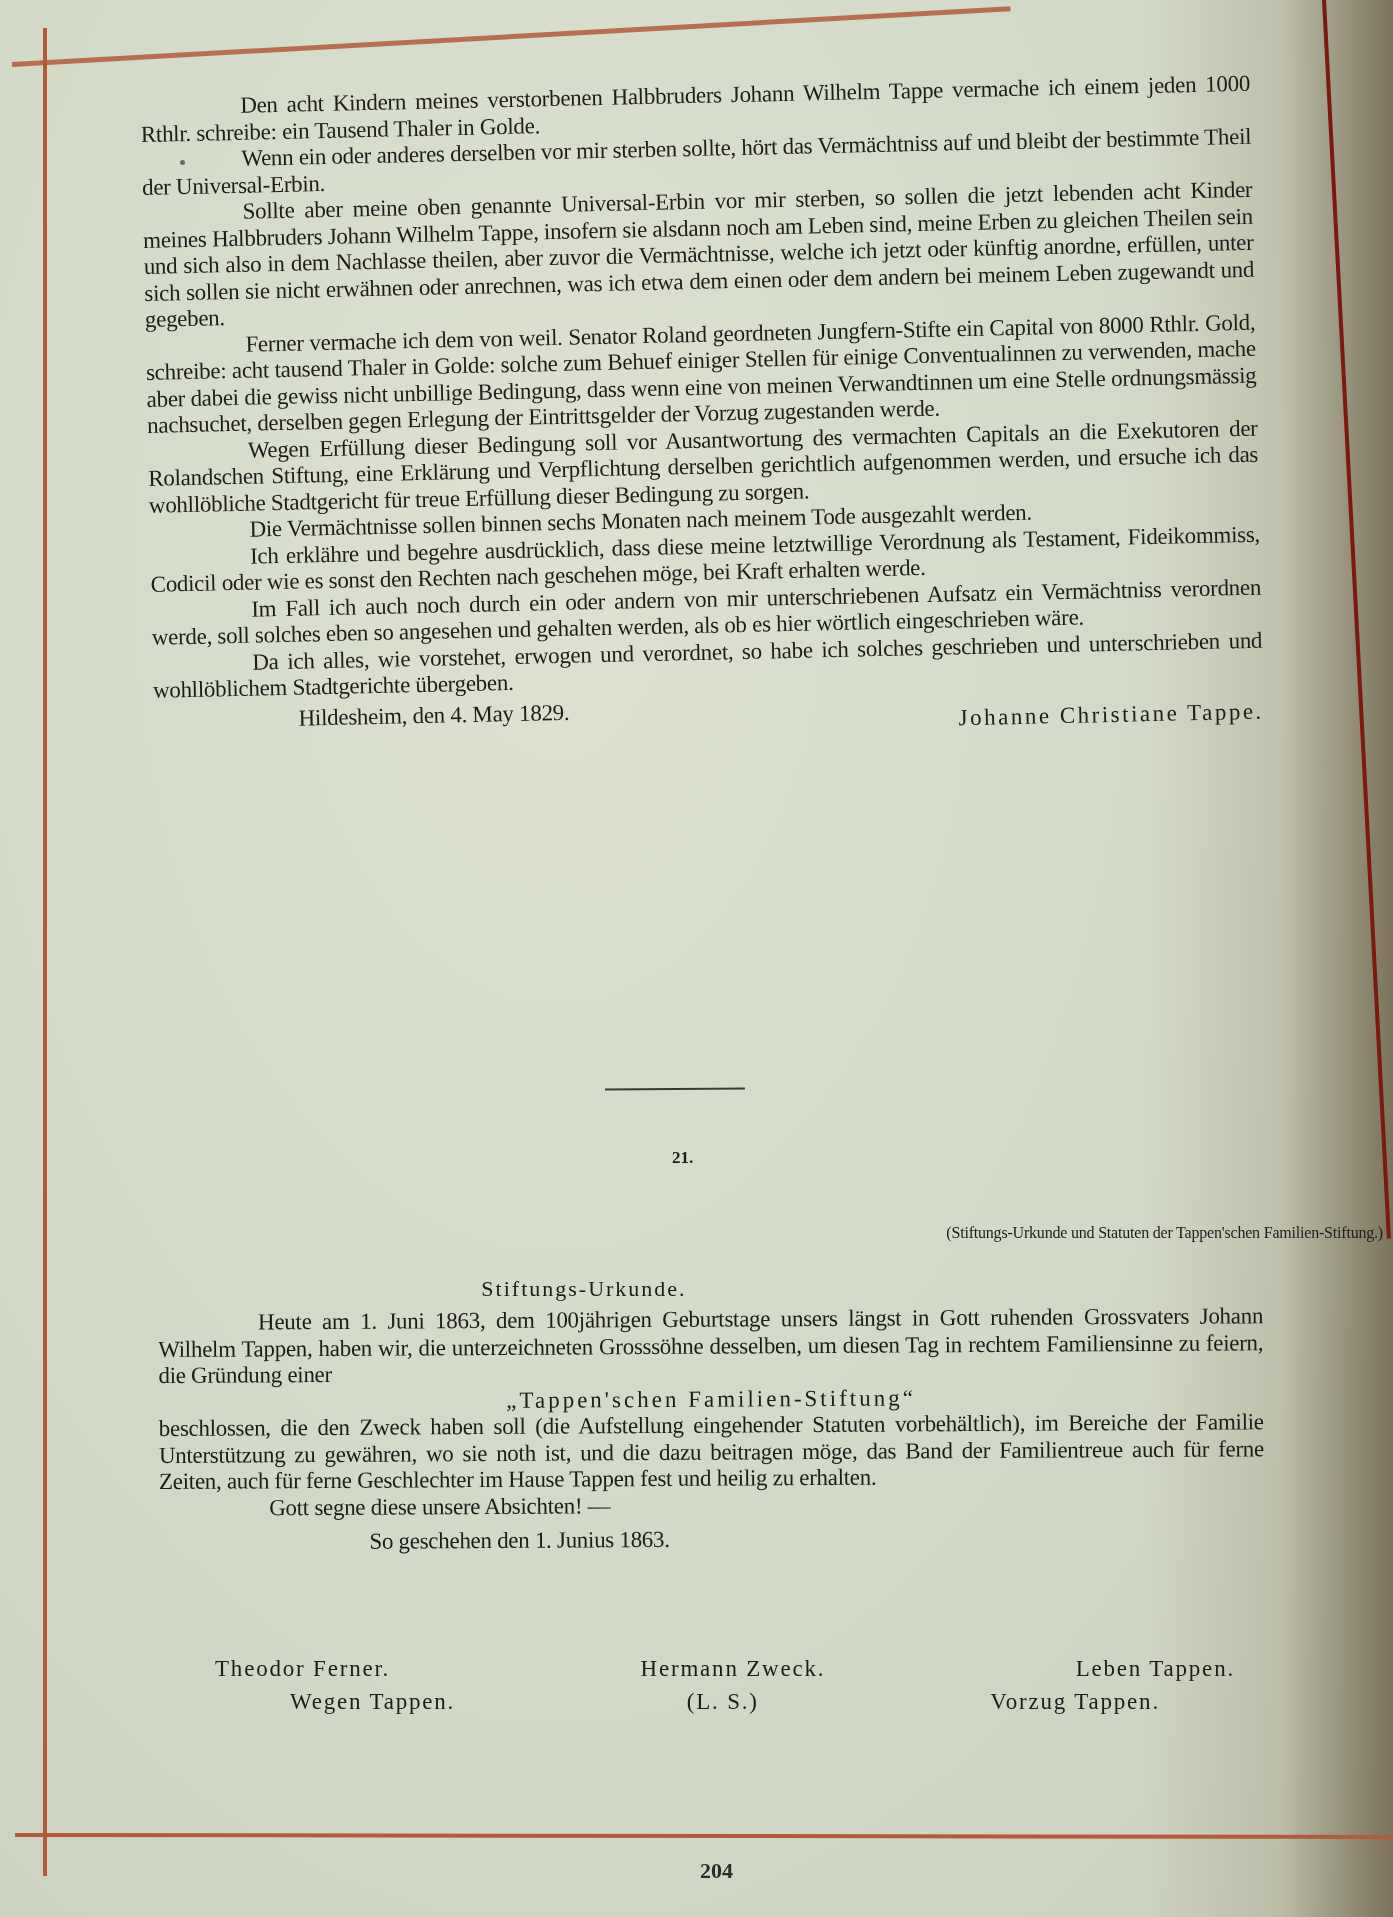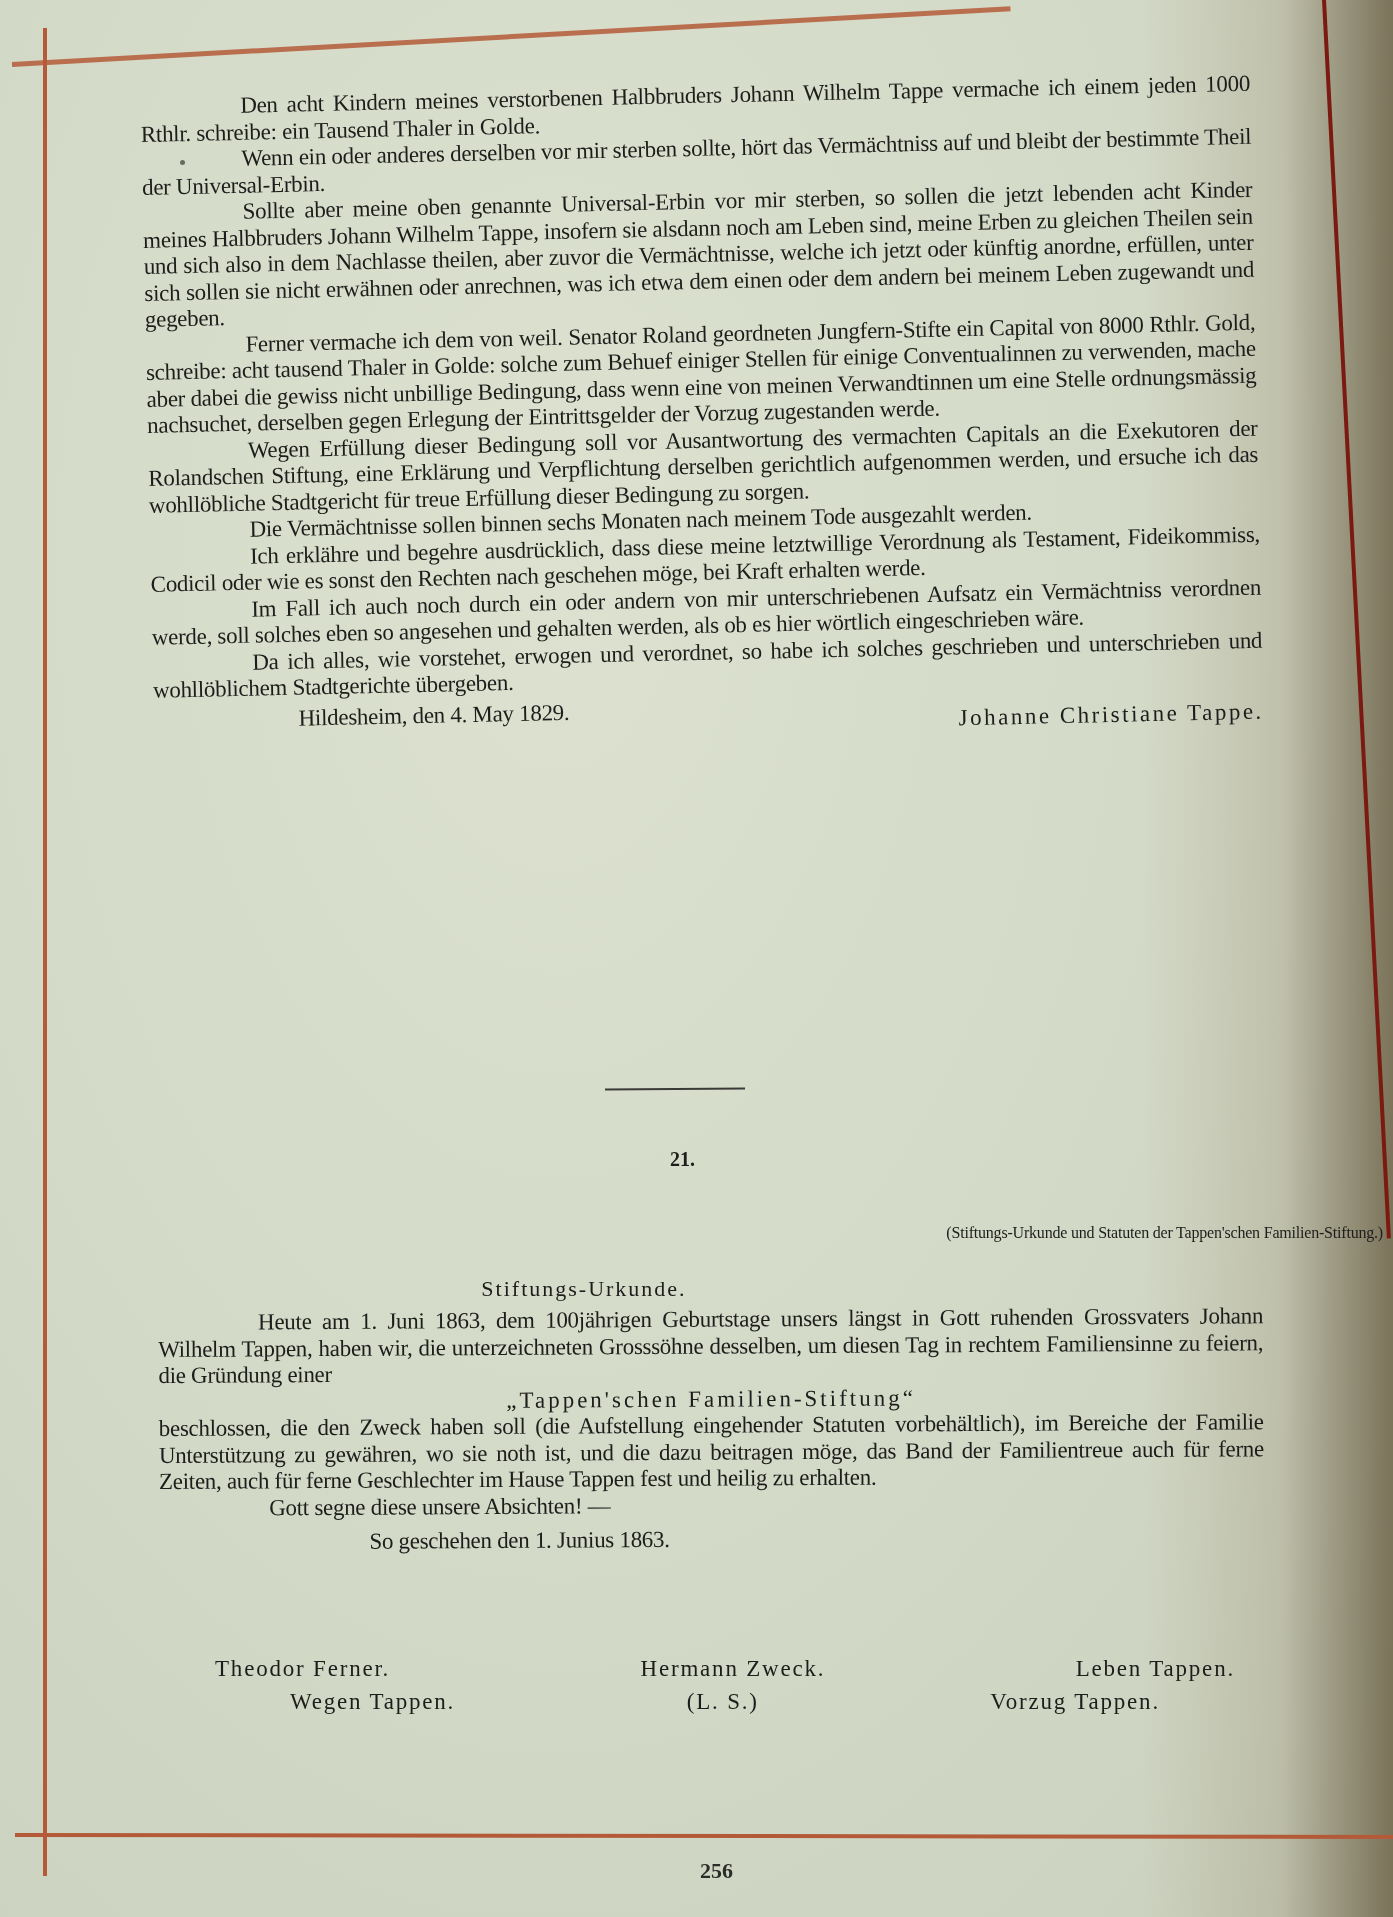--- a/index.html
+++ b/index.html
@@ -90,21 +90,21 @@
       left: 605px; top: 1088px;
       width: 140px; height: 2px;
       background: #3a3a36;
       transform: rotate(-0.4deg);
     }
     .section-number {
       position: absolute;
       left: 0; top: 1148px;
       width: 1393px;
       text-align: center;
-      font-size: 20px;
+      font-size: 17px;
       font-weight: bold;
     }
     .section-number span { position: relative; left: -14px; }
     .section-subtitle {
       position: absolute;
       left: 0; top: 1224px;
       width: 1393px;
       text-align: right;
       font-size: 16px;
       letter-spacing: -0.2px;
@@ -234,14 +234,14 @@
     <span>Leben Tappen.</span>
   </div>
   <div class="sig-row second">
     <span>Wegen Tappen.</span>
     <span>(L. S.)</span>
     <span>Vorzug Tappen.</span>
   </div>
 </section>
 
 <div class="page-number">
-  <span>256</span>
+  <span>204</span>
 </div>
 
 </body></html>

